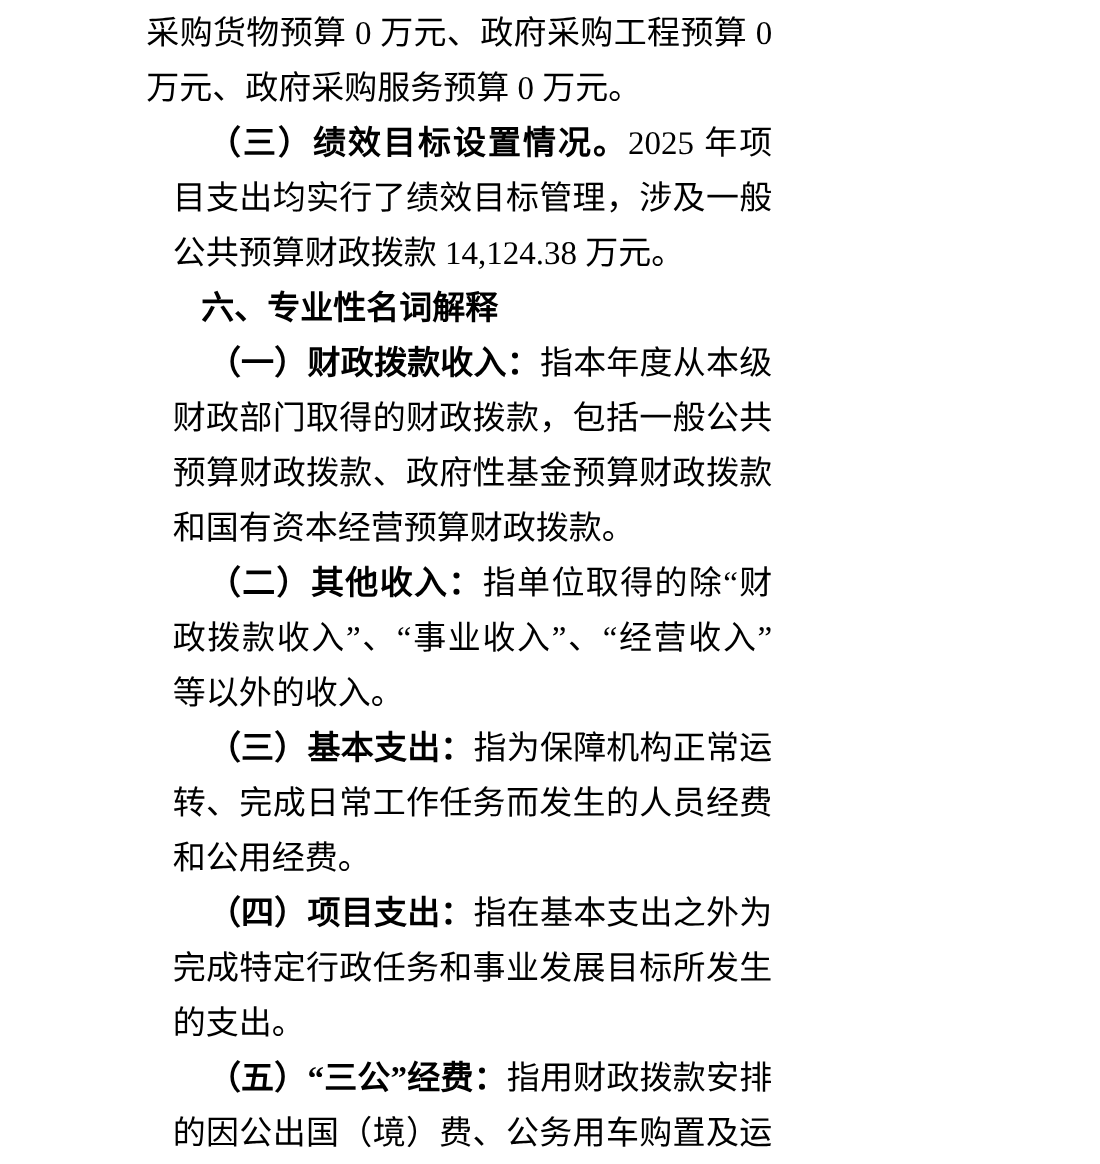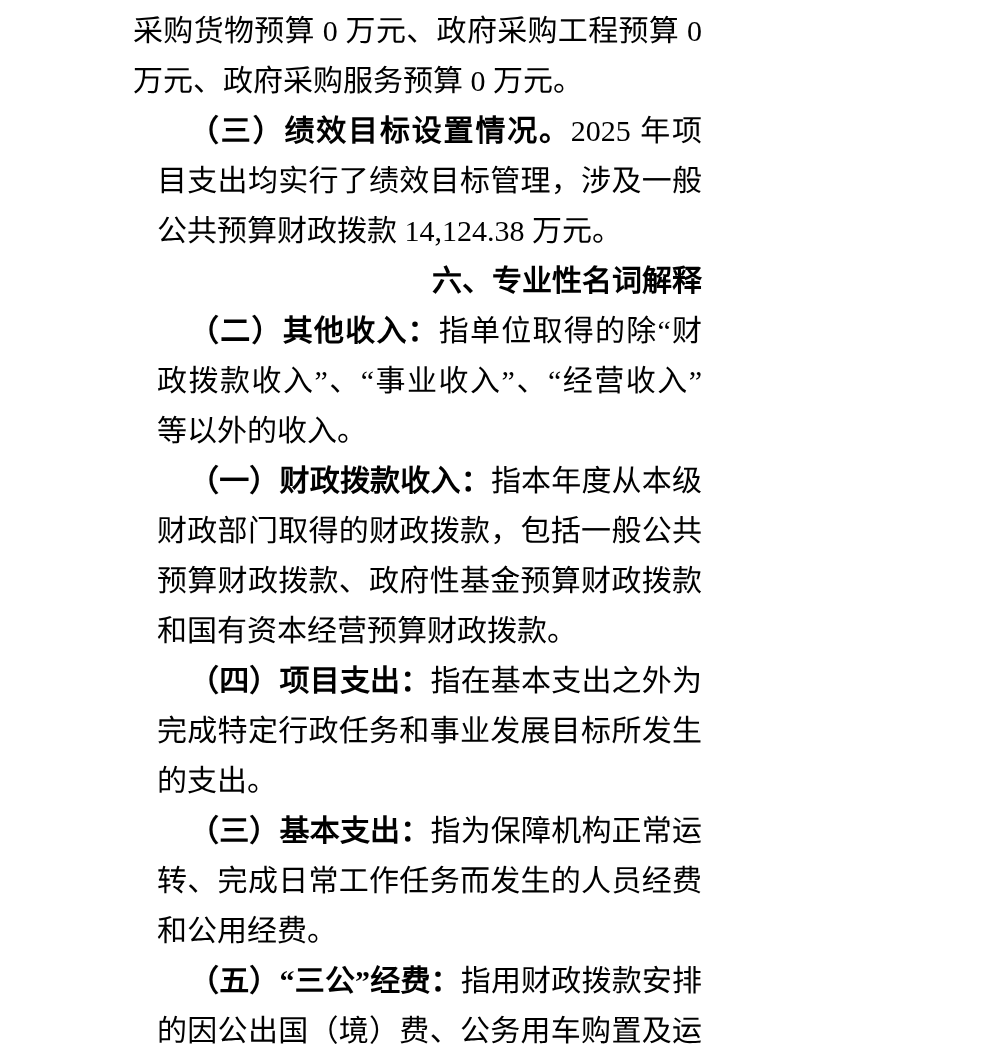--- a/index.html
+++ b/index.html
@@ -33,38 +33,38 @@
   .lead {
     font-weight: bold;
   }
   .section-heading {
     margin: 0;
     font-family: "Liberation Sans", sans-serif;
     font-weight: bold;
     font-size: 30px;
     line-height: 50px;
     text-indent: 50px;
-    text-align: right;
+    text-align: left;
   }
 </style>
 </head>
 <body>
 
 <div class="page">
 
   <p class="para"><span>采购货物预算 0 万元、政府采购工程预算 0 万元、政府采购服务预算 0 万元。</span></p>
 
   <p class="para indent"><span class="lead">（三）绩效目标设置情况。</span><span>2025 年项目支出均实行了绩效目标管理，涉及一般公共预算财政拨款 14,124.38 万元。</span></p>
 
 
   <p class="section-heading">六、专业性名词解释</p>
 
+  <p class="para indent"><span class="lead">（一）财政拨款收入：</span><span>指本年度从本级财政部门取得的财政拨款，包括一般公共预算财政拨款、政府性基金预算财政拨款和国有资本经营预算财政拨款。</span></p>
+
   <p class="para indent"><span class="lead">（二）其他收入：</span><span>指单位取得的除“财政拨款收入”、“事业收入”、“经营收入”等以外的收入。</span></p>
 
-  <p class="para indent"><span class="lead">（一）财政拨款收入：</span><span>指本年度从本级财政部门取得的财政拨款，包括一般公共预算财政拨款、政府性基金预算财政拨款和国有资本经营预算财政拨款。</span></p>
+  <p class="para indent"><span class="lead">（三）基本支出：</span><span>指为保障机构正常运转、完成日常工作任务而发生的人员经费和公用经费。</span></p>
 
   <p class="para indent"><span class="lead">（四）项目支出：</span><span>指在基本支出之外为完成特定行政任务和事业发展目标所发生的支出。</span></p>
-
-  <p class="para indent"><span class="lead">（三）基本支出：</span><span>指为保障机构正常运转、完成日常工作任务而发生的人员经费和公用经费。</span></p>
 
   <p class="para indent"><span class="lead">（五）“三公”经费：</span><span>指用财政拨款安排的因公出国（境）费、公务用车购置及运行维护费、公务接待费。其中，因公出国（境）费反映单位公务出国（境）的国际旅费、国外城市间交通</span></p>
 
 </div>
 
 </body></html>

